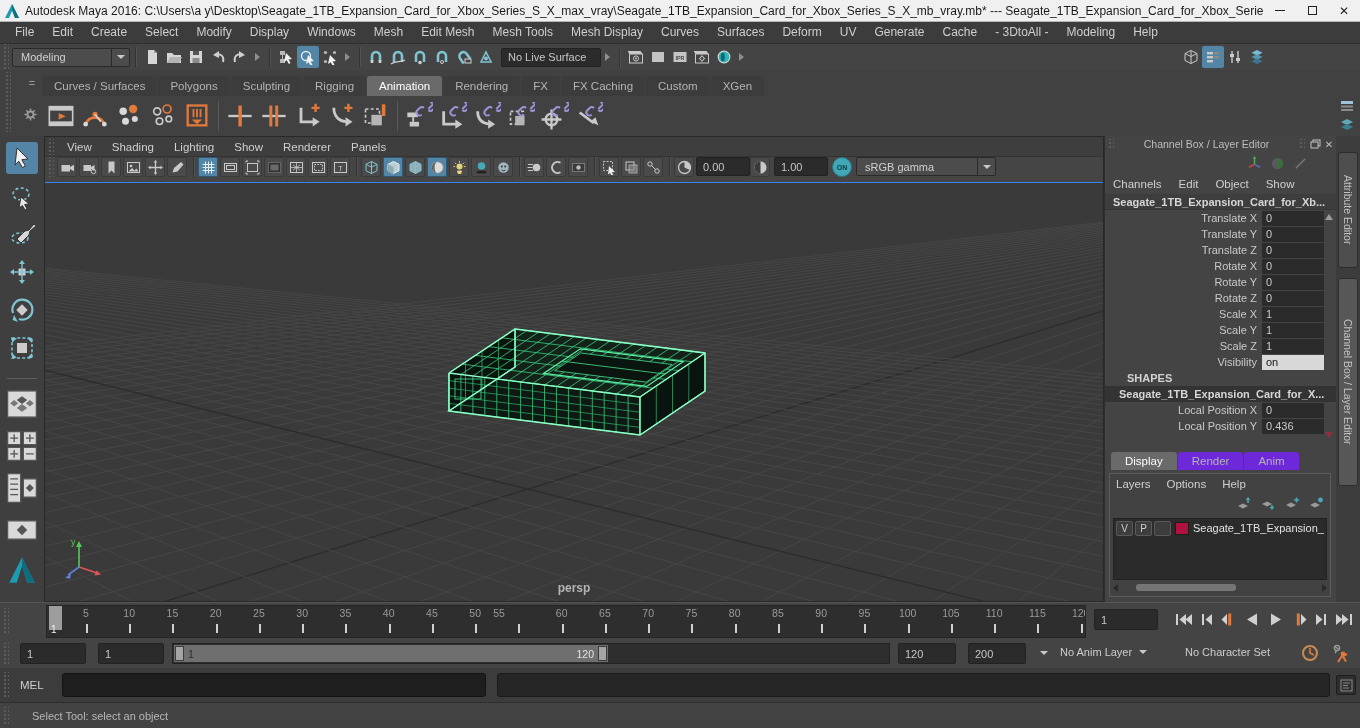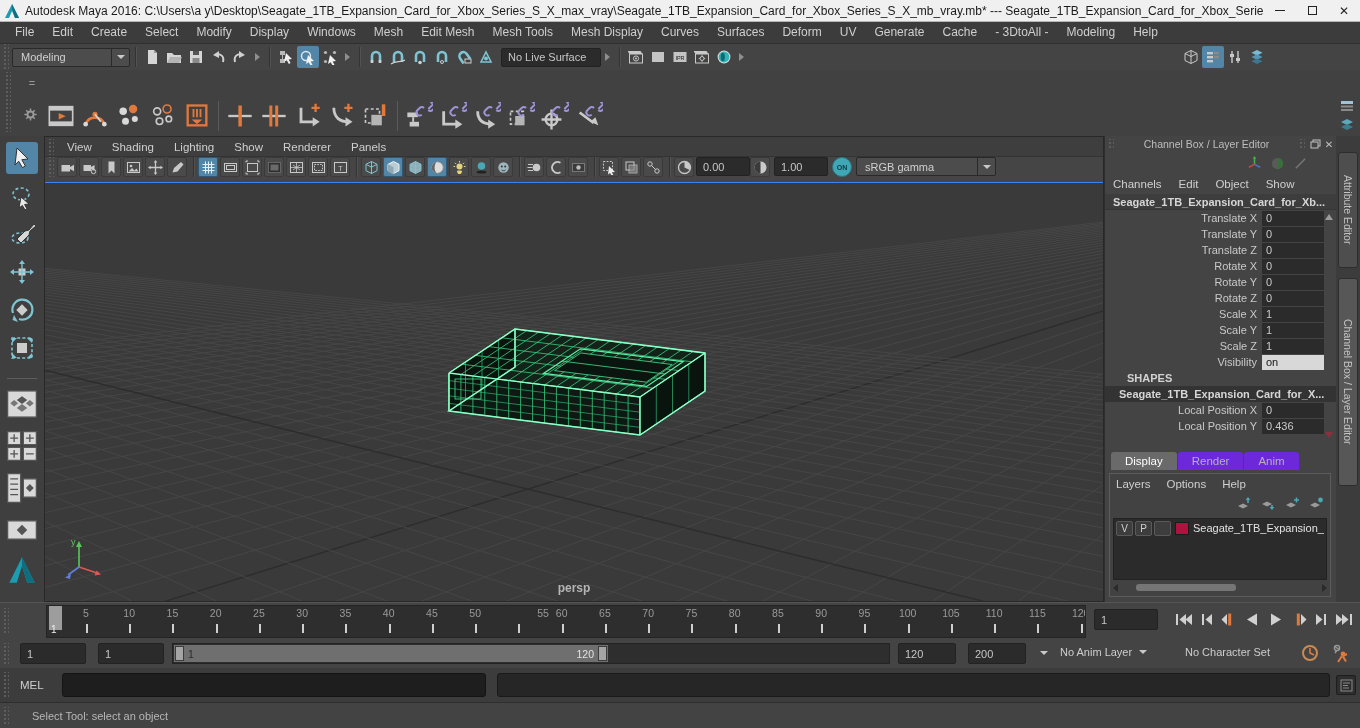--- a/index.html
+++ b/index.html
@@ -351,20 +351,32 @@
 
 <div id="shelf" class="abs">
   <div class="grip" style="position:absolute;left:2px;top:2px;height:60px"></div>
   <div class="mini-btn" style="left:24px;top:6px;width:16px;height:14px;font-size:11px">=</div>
   <div class="mini-btn" style="left:20px;top:34px;width:20px;height:20px">
     <svg width="15" height="15" viewBox="0 0 16 16">
         <circle cx="8" cy="8" r="3.2" fill="none" stroke="#9a9a9a" stroke-width="2"></circle>
         <path d="M8 1.5v3M8 11.5v3M1.5 8h3M11.5 8h3M3.5 3.5l2 2M10.5 10.5l2 2M12.5 3.5l-2 2M5.5 10.5l-2 2" stroke="#9a9a9a" stroke-width="1.6"></path>
       </svg>
   </div>
+  <div id="shelf-tabs">
+      <div class="shelf-tab">Curves / Surfaces</div>
+      <div class="shelf-tab">Polygons</div>
+      <div class="shelf-tab">Sculpting</div>
+      <div class="shelf-tab">Rigging</div>
+      <div class="shelf-tab active">Animation</div>
+      <div class="shelf-tab">Rendering</div>
+      <div class="shelf-tab">FX</div>
+      <div class="shelf-tab">FX Caching</div>
+      <div class="shelf-tab">Custom</div>
+      <div class="shelf-tab">XGen</div>
+    </div>
   <div id="shelf-icons">
       <div class="shelf-btn">
         <svg viewBox="0 0 24 24" width="100%" height="100%">
           <rect x="2" y="4" width="20" height="16" fill="none" stroke="#c9c9c9" stroke-width="1.4"></rect>
           <rect x="2" y="4" width="20" height="3.4" fill="#c9c9c9"></rect>
           <rect x="2" y="16.6" width="20" height="3.4" fill="#c9c9c9"></rect>
           <path d="M10 9.5l6 2.8-6 2.8z" fill="#e2793c"></path>
         </svg>
       </div>
       <div class="shelf-btn">
@@ -1097,21 +1109,21 @@
       <div class="tick-label" style="left: 255.175px;">30</div>
       <div class="tick" style="left: 298.425px;"></div>
       <div class="tick-label" style="left: 298.425px;">35</div>
       <div class="tick" style="left: 341.675px;"></div>
       <div class="tick-label" style="left: 341.675px;">40</div>
       <div class="tick" style="left: 384.925px;"></div>
       <div class="tick-label" style="left: 384.925px;">45</div>
       <div class="tick" style="left: 428.175px;"></div>
       <div class="tick-label" style="left: 428.175px;">50</div>
       <div class="tick" style="left: 471.425px;"></div>
-      <div class="tick-label" style="left: 496px;">55</div>
+      <div class="tick-label" style="left: 452px;">55</div>
       <div class="tick" style="left: 514.675px;"></div>
       <div class="tick-label" style="left: 514.675px;">60</div>
       <div class="tick" style="left: 557.925px;"></div>
       <div class="tick-label" style="left: 557.925px;">65</div>
       <div class="tick" style="left: 601.175px;"></div>
       <div class="tick-label" style="left: 601.175px;">70</div>
       <div class="tick" style="left: 644.425px;"></div>
       <div class="tick-label" style="left: 644.425px;">75</div>
       <div class="tick" style="left: 687.675px;"></div>
       <div class="tick-label" style="left: 687.675px;">80</div>

